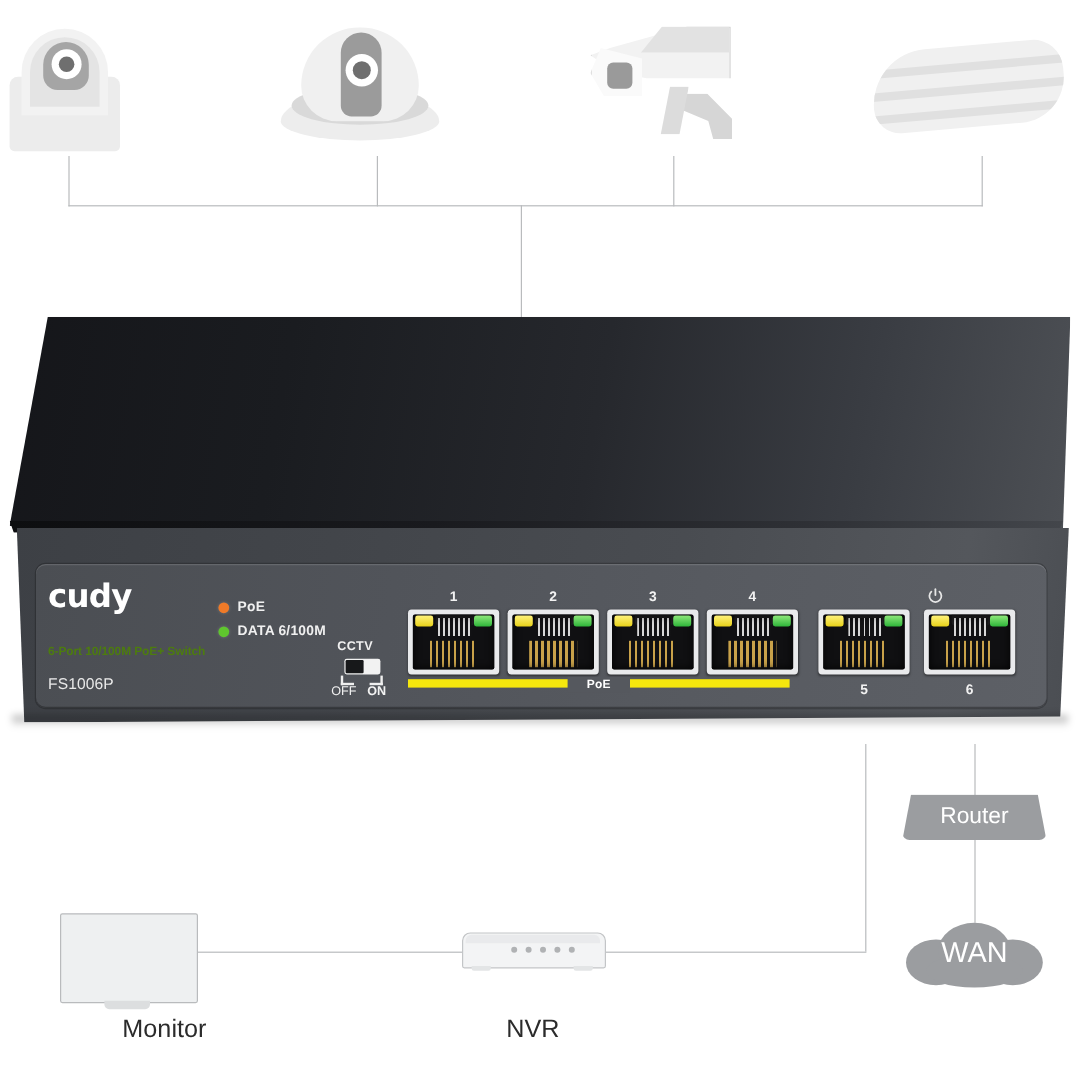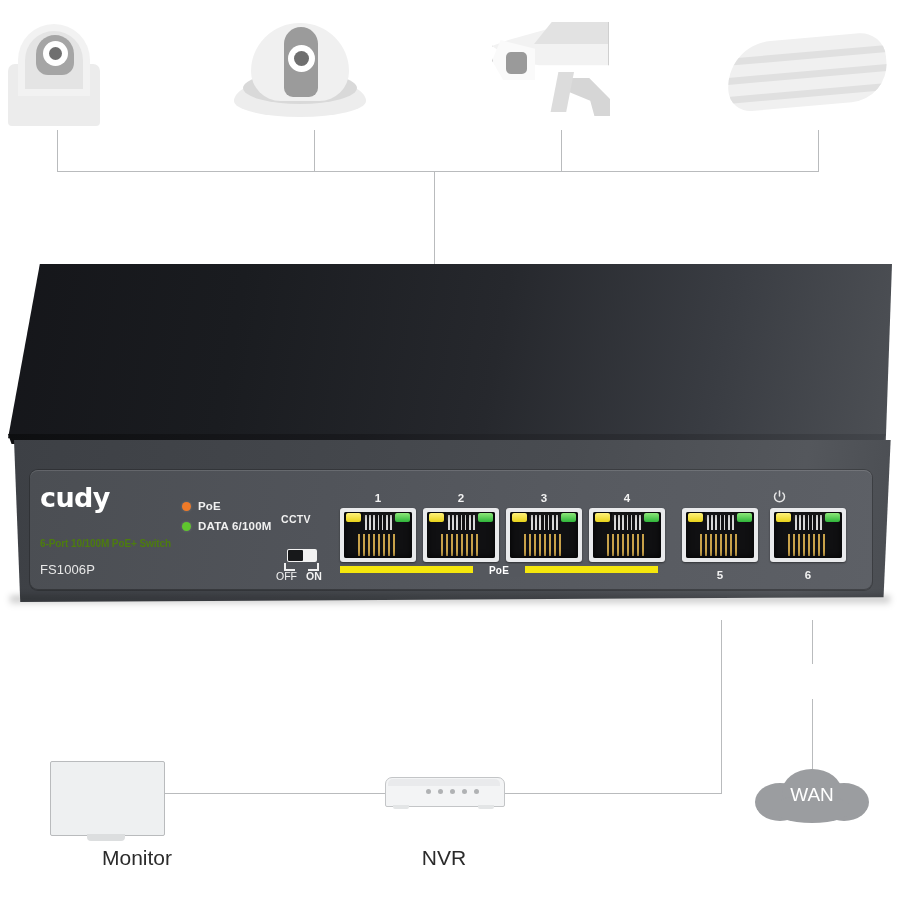--- a/index.html
+++ b/index.html
@@ -88,21 +88,21 @@
     font-family:"DejaVu Sans",sans-serif;}
   .model-line{position:absolute;left:40px;top:538px;font-size:10px;font-weight:700;color:#4d7c0f;letter-spacing:-.1px;white-space:nowrap;}
   .model-sku{position:absolute;left:40px;top:562px;font-size:13px;font-weight:400;color:#e8e8e8;letter-spacing:.1px;}
 
   
   .led-row{position:absolute;display:flex;align-items:center;gap:7px;}
   .led-dot{width:9px;height:9px;border-radius:50%;box-shadow:0 0 3px rgba(255,255,255,.2);}
   .led-label{font-size:11.5px;font-weight:700;color:#f0f0f0;letter-spacing:.2px;white-space:nowrap;}
 
   
-  .cctv-title{position:absolute;left:281px;top:513px;font-size:10.5px;font-weight:700;color:#f0f0f0;letter-spacing:.3px;}
+  .cctv-title{position:absolute;left:281px;top:533px;font-size:10.5px;font-weight:700;color:#f0f0f0;letter-spacing:.3px;}
   .cctv-sw{position:absolute;left:287px;top:549px;width:30px;height:13px;background:#f2f2f2;border-radius:2px;}
   .cctv-knob{position:absolute;left:288px;top:550px;width:15px;height:11px;background:#17181a;border-radius:1px;}
   .cctv-tickL{position:absolute;left:284px;top:563px;width:9px;height:6px;border-left:2px solid #efefef;border-bottom:2px solid #efefef;}
   .cctv-tickR{position:absolute;left:308px;top:563px;width:9px;height:6px;border-right:2px solid #efefef;border-bottom:2px solid #efefef;}
   .cctv-off{position:absolute;left:276px;top:570px;font-size:10.5px;font-weight:400;color:#f2f2f2;}
   .cctv-on{position:absolute;left:306px;top:570px;font-size:10.5px;font-weight:700;color:#f2f2f2;}
 
   
   .port{position:absolute;width:76px;height:54px;background:#e9eaec;border-radius:3px;
     box-shadow:0 1px 2px rgba(0,0,0,.45);}
@@ -138,21 +138,21 @@
   .nvr-dot{width:5px;height:5px;background:#b0b2b4;border-radius:50%;}
   .nvr-label{position:absolute;left:380px;top:846px;width:128px;text-align:center;font-size:21px;color:#2b2b2b;}
 
   .router{position:absolute;left:752px;top:662px;width:120px;height:38px;background:#9b9da0;
     clip-path:polygon(6% 0,94% 0,100% 100%,0 100%);border-radius:6px;
     display:flex;align-items:center;justify-content:center;}
   .router-lbl{font-size:19px;color:#fff;}
 
   .wan-wrap{position:absolute;left:750px;top:766px;width:124px;height:58px;}
   .wan-lbl{position:absolute;left:0;top:0;width:124px;height:58px;display:flex;align-items:center;justify-content:center;
-    font-size:19px;color:#fff;z-index:2;}
+    font-size:24px;color:#fff;z-index:2;}
 </style>
 </head>
 <body>
 
 <div id="stage">
 
   <div class="dev">
     <div class="dome1-base"></div>
     <div class="dome1-cap"></div>
     <div class="dome1-inner"></div>
@@ -323,20 +323,23 @@
     <div class="nvr-dots">
       <span class="nvr-dot"></span>
         <span class="nvr-dot"></span>
         <span class="nvr-dot"></span>
       <span class="nvr-dot"></span>
         <span class="nvr-dot"></span>
     </div>
   </div>
   <div class="nvr-label">NVR</div>
 
+  <div class="router">
+    <span class="router-lbl">Router</span>
+  </div>
 
   <div class="wan-wrap">
     <svg width="124" height="58" viewBox="0 0 124 58">
       <g fill="#9b9da0">
         <ellipse cx="30" cy="36" rx="25" ry="19"></ellipse>
         <ellipse cx="62" cy="26" rx="30" ry="23"></ellipse>
         <ellipse cx="94" cy="36" rx="25" ry="19"></ellipse>
         <ellipse cx="62" cy="43" rx="40" ry="14"></ellipse>
       </g>
     </svg>

